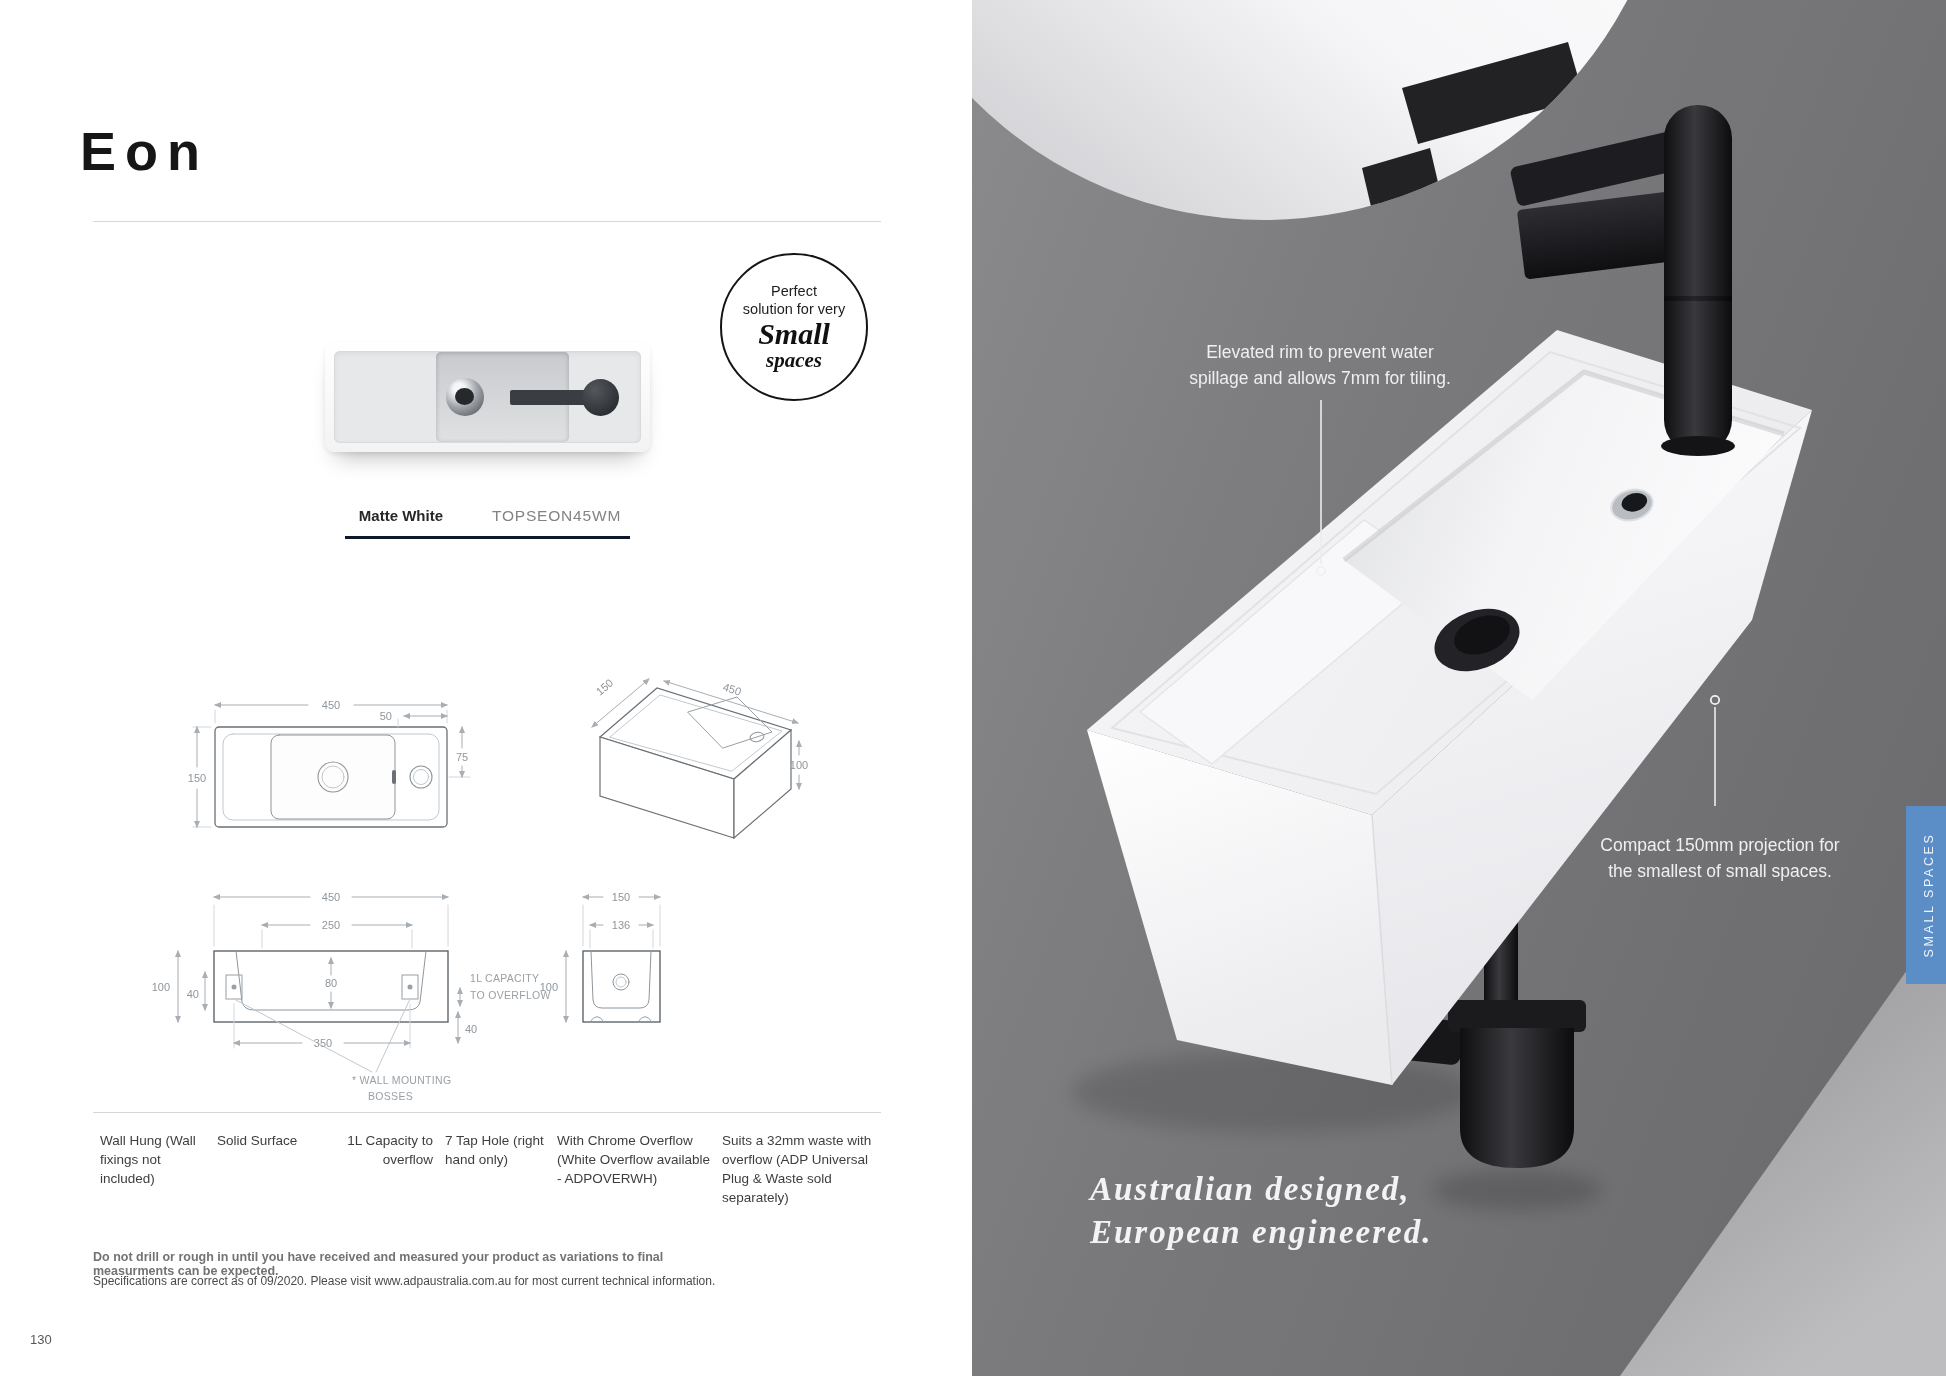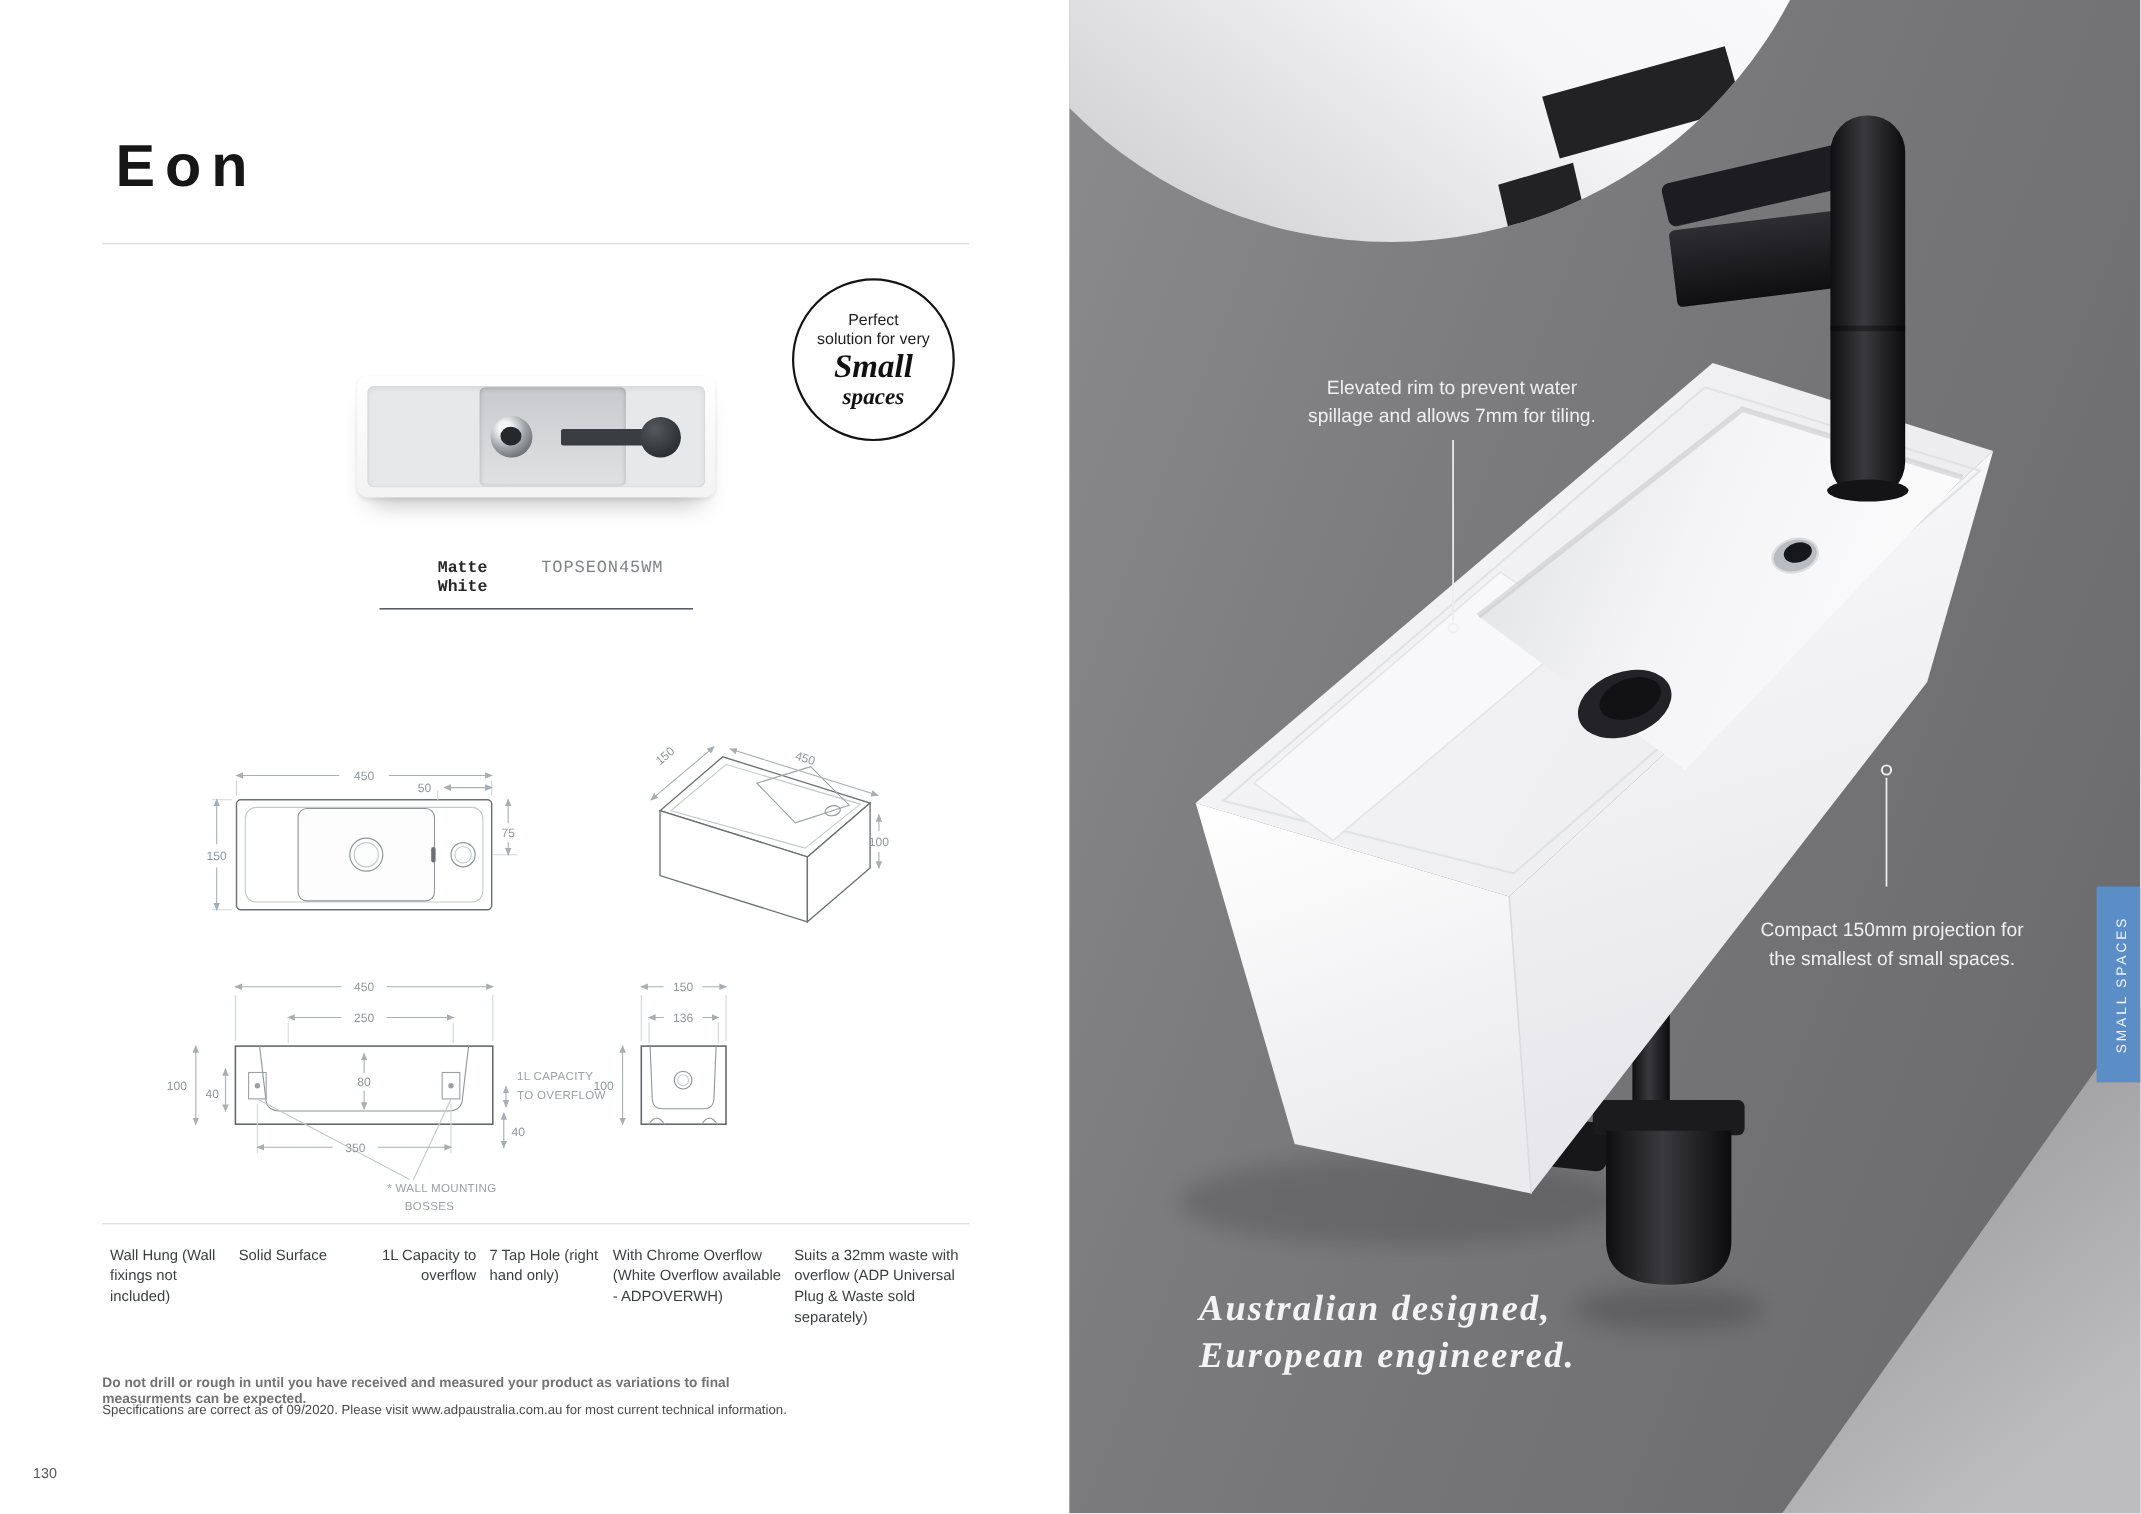--- a/index.html
+++ b/index.html
@@ -1,21 +1,21 @@
 <!DOCTYPE html>
 <html><head>
 <meta charset="utf-8">
 <style>
   html,body{margin:0;padding:0;}
   body{width:1946px;height:1376px;position:relative;background:#fff;
        font-family:"Liberation Sans",sans-serif;overflow:hidden;}
   .abs{position:absolute;}
   
   #left-panel{left:0;top:0;width:972px;height:1376px;background:#ffffff;}
-  #page-title{left:105px;top:120px;font-size:54px;font-weight:700;letter-spacing:9px;color:#161616;}
+  #page-title{left:80px;top:120px;font-size:54px;font-weight:700;letter-spacing:9px;color:#161616;}
   .rule{height:1px;background:#d7d7d7;}
   #rule-top{left:93px;top:221px;width:788px;}
   #rule-features{left:93px;top:1112px;width:788px;}
   
   #hero{left:325px;top:342px;width:325px;height:110px;border-radius:9px;
         background:linear-gradient(180deg,#ffffff,#f3f3f4);
         box-shadow:0 16px 22px -12px rgba(0,0,0,.28),0 2px 5px rgba(0,0,0,.08);}
   #hero-tray{left:9px;top:9px;right:9px;bottom:9px;border-radius:6px;background:#e7e8ea;
         box-shadow:inset 0 0 0 1px #d8dadd, inset 0 2px 6px rgba(0,0,0,.07);}
   #hero-recess{left:34%;top:9%;width:41%;height:82%;border-radius:5px;
@@ -30,21 +30,21 @@
   
   #badge{left:720px;top:253px;width:144px;height:144px;border:2.5px solid #141414;border-radius:50%;
         display:flex;flex-direction:column;align-items:center;justify-content:center;line-height:1.25;
         background:#fff;text-align:left;}
   .badge-sans{font-size:14.5px;color:#1d1d1d;}
   .badge-serif-lg{font-family:"Liberation Serif",serif;font-style:italic;font-weight:700;font-size:30px;color:#111;line-height:1.05;}
   .badge-serif-sm{font-family:Liberation Serif, serif;font-style:italic;font-weight:700;font-size:21px;color:#111;line-height:1.1;}
   
   #finishes{left:345px;top:498px;width:285px;}
   .finish-row{display:flex;align-items:baseline;padding:9px 0 11px;}
-  .finish-row.first{border-bottom:1px solid #0f172a;font-family:Liberation Mono, monospace;}
+  .finish-row.first{border-bottom:3px solid #0f172a;}
   .finish-label{width:98px;text-align:right;font-size:15px;font-weight:600;color:#272727;}
   .finish-code{margin-left:49px;font-size:15.5px;color:#818386;letter-spacing:.8px;}
   
   .feature{top:1131px;font-size:13.5px;line-height:1.42;color:#3c3e40;}
   #feature-0{left:100px;width:110px;} #feature-1{left:217px;width:100px;}
   #feature-2{left:333px;width:100px;text-align:right;} #feature-3{left:445px;width:105px;}
   #feature-4{left:557px;width:160px;} #feature-5{left:722px;width:158px;}
   #disclaimer-bold{left:93px;top:1250px;font-size:12.5px;font-weight:700;color:#737373;width:640px;}
   #disclaimer-normal{left:93px;top:1274px;font-size:12px;color:#4a4a4c;width:640px;}
   #page-number{left:30px;top:1332px;font-size:13px;color:#58585a;}

